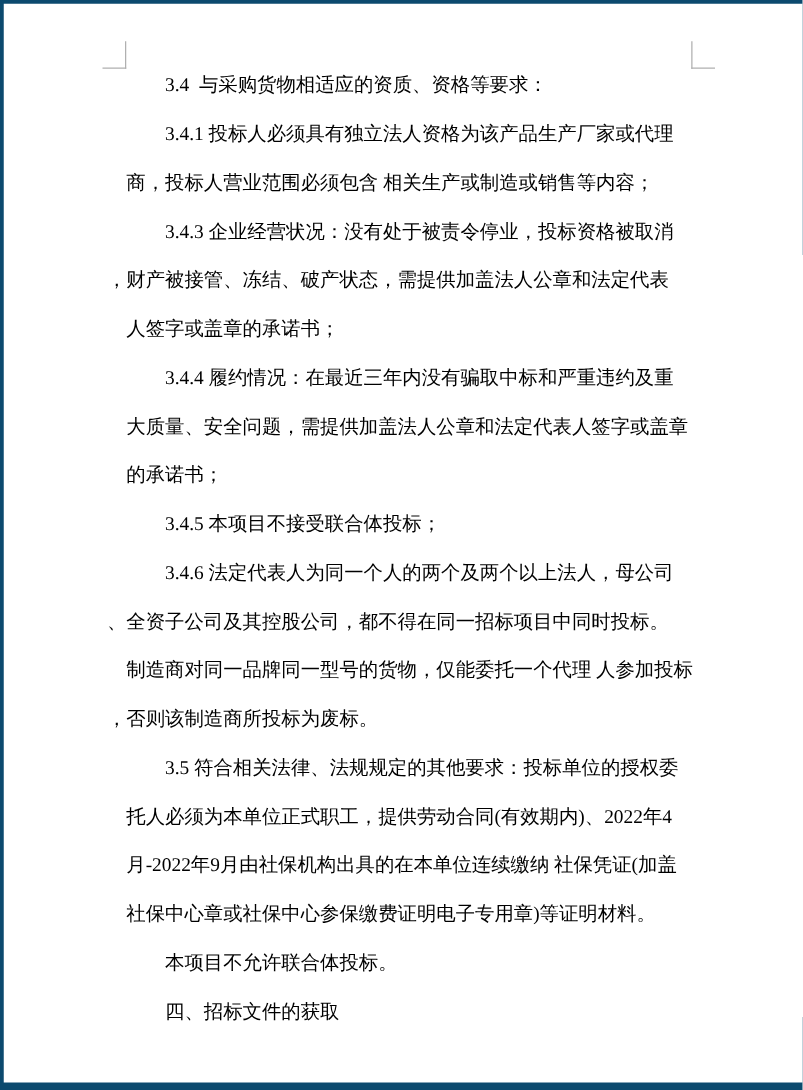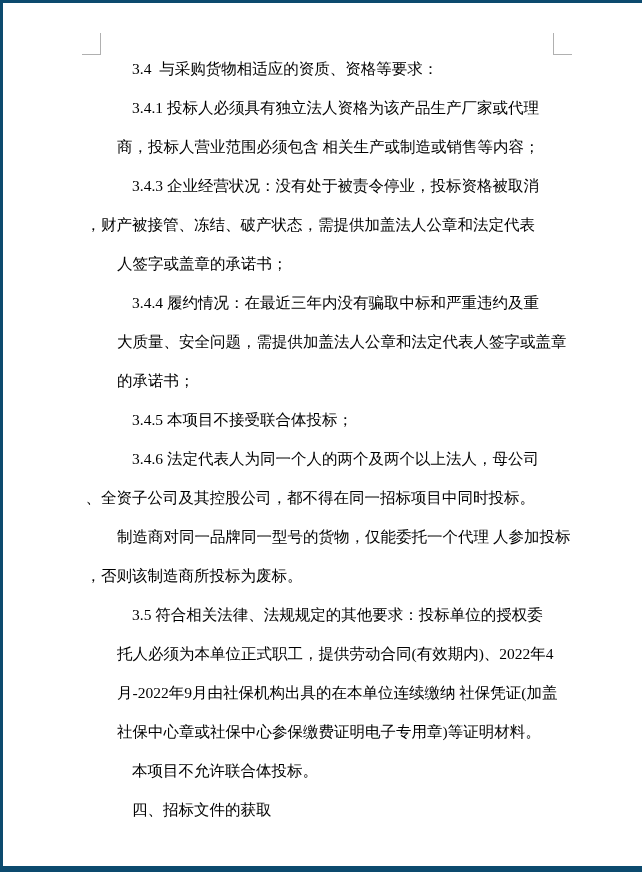--- a/index.html
+++ b/index.html
@@ -39,21 +39,21 @@
     left: 98px;
     top: 46px;
     width: 470px;
     font-size: 15.5px;
     line-height: 39px;
     white-space: pre;
   }
   .line { height: 39px; }
   .line.first { text-indent: 31px; }
   .line.hang  { margin-left: -15.5px; }
-  .line.none  { margin-left: 16px; }
+  .line.none  { margin-left: 0; }
 </style>
 </head>
 <body>
 
 <div id="viewport" style="background: #0c4a6e; padding-left: 12px;">
   <div id="doc-page" style="background: rgb(255, 255, 255);">
     <div id="crop-tl" class="crop-mark" style="border-color: rgb(176, 176, 176);"></div>
     <div id="crop-tr" class="crop-mark" style="border-color: rgb(176, 176, 176);"></div>
     <div id="doc-text" style="color: rgb(0, 0, 0);"><div class="line first">3.4  与采购货物相适应的资质、资格等要求：</div><div class="line first">3.4.1 投标人必须具有独立法人资格为该产品生产厂家或代理</div><div class="line none">商，投标人营业范围必须包含 相关生产或制造或销售等内容；</div><div class="line first">3.4.3 企业经营状况：没有处于被责令停业，投标资格被取消</div><div class="line hang">，财产被接管、冻结、破产状态，需提供加盖法人公章和法定代表</div><div class="line none">人签字或盖章的承诺书；</div><div class="line first">3.4.4 履约情况：在最近三年内没有骗取中标和严重违约及重</div><div class="line none">大质量、安全问题，需提供加盖法人公章和法定代表人签字或盖章</div><div class="line none">的承诺书；</div><div class="line first">3.4.5 本项目不接受联合体投标；</div><div class="line first">3.4.6 法定代表人为同一个人的两个及两个以上法人，母公司</div><div class="line hang">、全资子公司及其控股公司，都不得在同一招标项目中同时投标。</div><div class="line none">制造商对同一品牌同一型号的货物，仅能委托一个代理 人参加投标</div><div class="line hang">，否则该制造商所投标为废标。</div><div class="line first">3.5 符合相关法律、法规规定的其他要求：投标单位的授权委</div><div class="line none">托人必须为本单位正式职工，提供劳动合同(有效期内)、2022年4</div><div class="line none">月-2022年9月由社保机构出具的在本单位连续缴纳 社保凭证(加盖</div><div class="line none">社保中心章或社保中心参保缴费证明电子专用章)等证明材料。</div><div class="line first">本项目不允许联合体投标。</div><div class="line first">四、招标文件的获取</div></div>
   </div>

